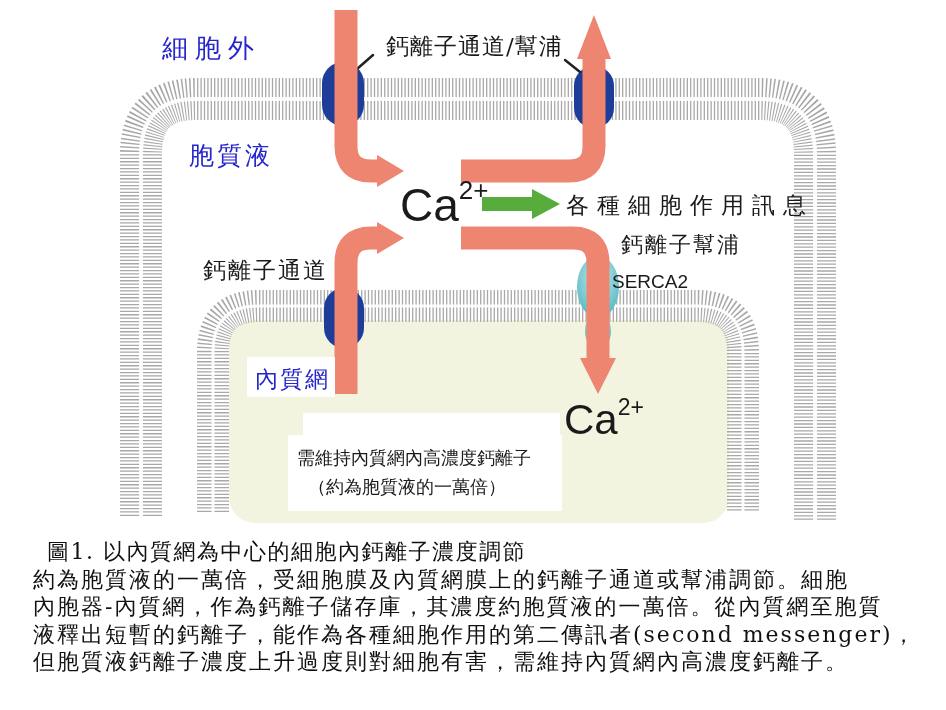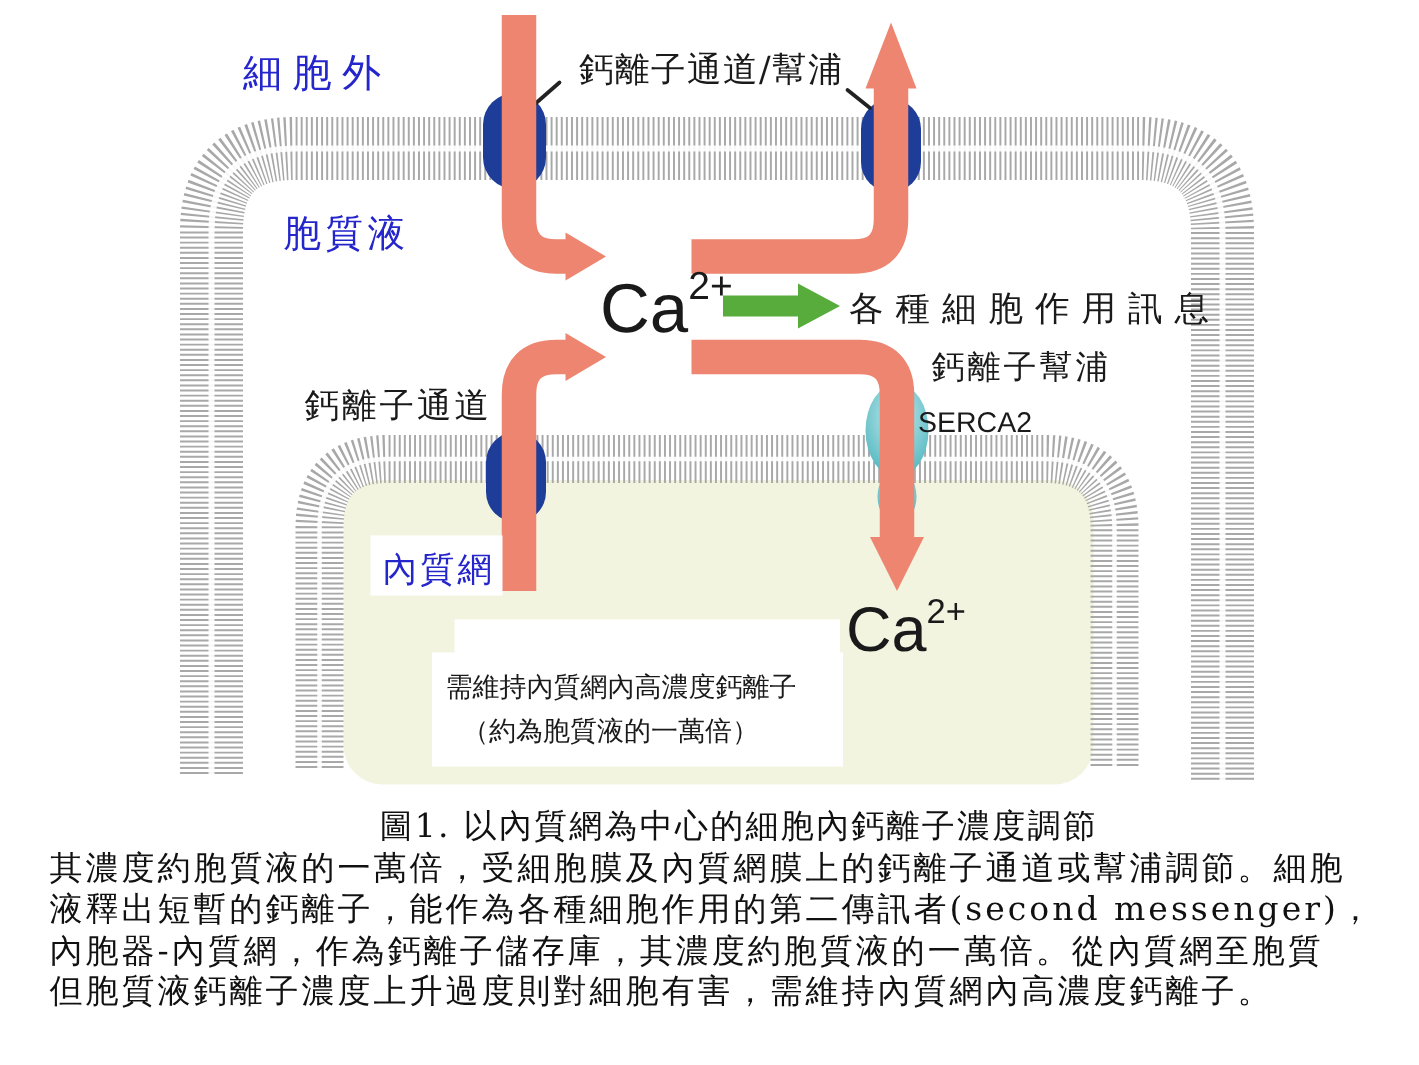--- a/index.html
+++ b/index.html
@@ -5,21 +5,21 @@
   html,body{margin:0;padding:0;background:#fff;}
   body{width:946px;height:710px;position:relative;overflow:hidden;
        font-family:"DejaVu Serif","Liberation Serif",serif;}
   .stage{position:absolute;left:0;top:0;width:946px;height:508px;}
   svg text{user-select:none;}
   .cjk{font-family:"DejaVu Serif","Liberation Serif",serif;}
   .latin{font-family:"Liberation Sans","DejaVu Sans",sans-serif;}
   .caption{position:absolute;left:33px;top:538px;width:905px;
            color:#111;font-size:22px;line-height:27.5px;letter-spacing:2px;
            white-space:nowrap;}
-  .caption .title{padding-left:14px;letter-spacing:1.5px;text-align:center;}
+  .caption .title{padding-left:14px;letter-spacing:1.5px;}
 </style>
 </head>
 <body>
 
 <div class="stage">
 
 <svg width="946" height="535" viewBox="0 0 946 535">
   <defs>
     <radialGradient id="tealGrad" cx="50%" cy="35%" r="70%">
       <stop offset="0%" stop-color="#C6EBEE"></stop>
@@ -81,19 +81,19 @@
 
   <text class="latin" x="564" y="434" font-size="42" fill="#1A1A1A"><tspan>Ca</tspan><tspan font-size="23" dy="-19">2+</tspan></text>
 
   <text class="cjk" x="297" y="464" font-size="18" fill="#1A1A1A">需維持內質網內高濃度鈣離子</text>
   <text class="cjk" x="308" y="493" font-size="18" fill="#1A1A1A">（約為胞質液的一萬倍）</text>
 </svg>
 
 
 <div class="caption">
   <div class="title">圖1.  以內質網為中心的細胞內鈣離子濃度調節</div>
-  <div>其濃度約胞質液的一萬倍，受細胞膜及內質網膜上的鈣離子通道或幫浦調節。細胞</div>
+  <div>約為胞質液的一萬倍，受細胞膜及內質網膜上的鈣離子通道或幫浦調節。細胞</div>
+  <div>內胞器-內質網，作為鈣離子儲存庫，其濃度約胞質液的一萬倍。從內質網至胞質</div>
   <div>液釋出短暫的鈣離子，能作為各種細胞作用的第二傳訊者(second messenger)，</div>
-  <div>內胞器-內質網，作為鈣離子儲存庫，其濃度約胞質液的一萬倍。從內質網至胞質</div>
   <div>但胞質液鈣離子濃度上升過度則對細胞有害，需維持內質網內高濃度鈣離子。</div>
 </div>
 
 </div>
 
 </body></html>

